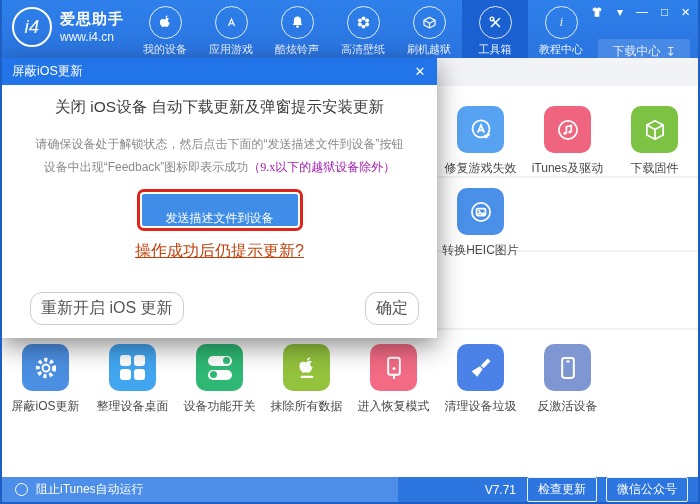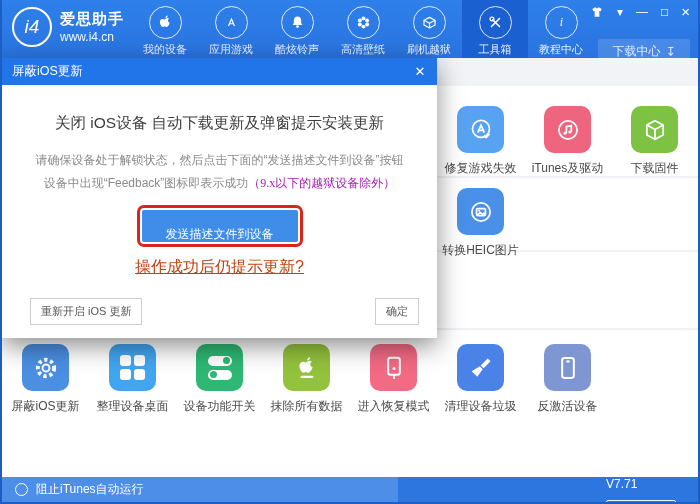--- a/index.html
+++ b/index.html
@@ -60,46 +60,46 @@
   .tg i.k-r::after { right:2px; } .tg i.k-l::after { left:2px; }
 
   
   .sbar { position:absolute; left:-2px; bottom:-2px; width:700px; height:27px;
           background:#2d76e0; z-index:5; }
   .sbar-seg { position:absolute; left:2px; top:0; width:396px; height:25px;
               background:#4d8ee9; display:flex; align-items:center; padding-left:13px; }
   .sbar-check { width:13px; height:13px; border:1.5px solid #fff; border-radius:50%; cursor:pointer; }
   .sbar-lbl { color:#fff; font-size:12px; margin-left:8px; }
   .sbar-right { position:absolute; right:12px; top:0; height:25px; display:flex;
-                align-items:flex-start; gap:9px;flex-direction:column; }
+                align-items:center; gap:9px; }
   .sbar-ver { color:#fff; font-size:12px; margin-right:2px; }
   .sbar-btn { background:transparent; border:1px solid rgba(255,255,255,.9); border-radius:2px;
               color:#fff; font-size:12px; padding:3px 10px; cursor:pointer; font-family:inherit; }
 
   
   .modal { position:absolute; left:0px; top:58px; width:435px; z-index:10;
            box-shadow:0 8px 24px rgba(0,0,0,.45); }
   .m-title { height:27px; background:#2274e9; display:flex; align-items:center; }
   .m-title-txt { color:#fff; font-size:12.5px; padding-left:10px; }
   .m-close { margin-left:auto; width:34px; height:27px; color:#fff; font-size:13px;
              display:flex; align-items:center; justify-content:center; cursor:pointer; }
   .m-body { background:#fff; height:253px; position:relative; }
-  .m-head { padding-top:28px; text-align:center; font-size:15.5px; color:#3d3d3d; font-weight:500; }
+  .m-head { padding-top:12px; text-align:center; font-size:15.5px; color:#3d3d3d; font-weight:500; }
   .m-text { margin-top:15px; text-align:center; font-size:12px; color:#8a8a8a; line-height:23px; }
   .m-note { color:#a21caf;font-family:Liberation Serif, serif; }
   .m-btnrow { text-align:center; margin-top:15px; }
   .m-primary { background:#3f8de9; color:#fff; border:none; border-radius:2px;
                font-size:12px; padding:16px 24px; height:30px; cursor:pointer;
                outline:3px solid #db241b; outline-offset:2px; font-family:inherit; }
   .m-linkrow { text-align:center; margin-top:15px; }
   .m-link { font-size:16px; color:#c2410c; text-decoration:underline; cursor:pointer; }
   .m-foot { position:absolute; left:28px; right:18px; bottom:13px;
             display:flex; justify-content:space-between; }
-  .btn-plain { background:#fff; border:1px solid #ccc; border-radius:0; color:#555;
-               font-size:11px; padding:5px 10px; cursor:pointer; font-family:inherit; }
+  .btn-plain { background:#fff; border:1px solid #ccc; border-radius:12px; color:#555;
+               font-size:16px; padding:5px 10px; cursor:pointer; font-family:inherit; }
 </style>
 </head>
 <body>
 
 <div class="window">
 
   <div class="hdr">
     <div class="logo">
       <div class="logo-badge">i4</div>
       <div class="logo-txt">

